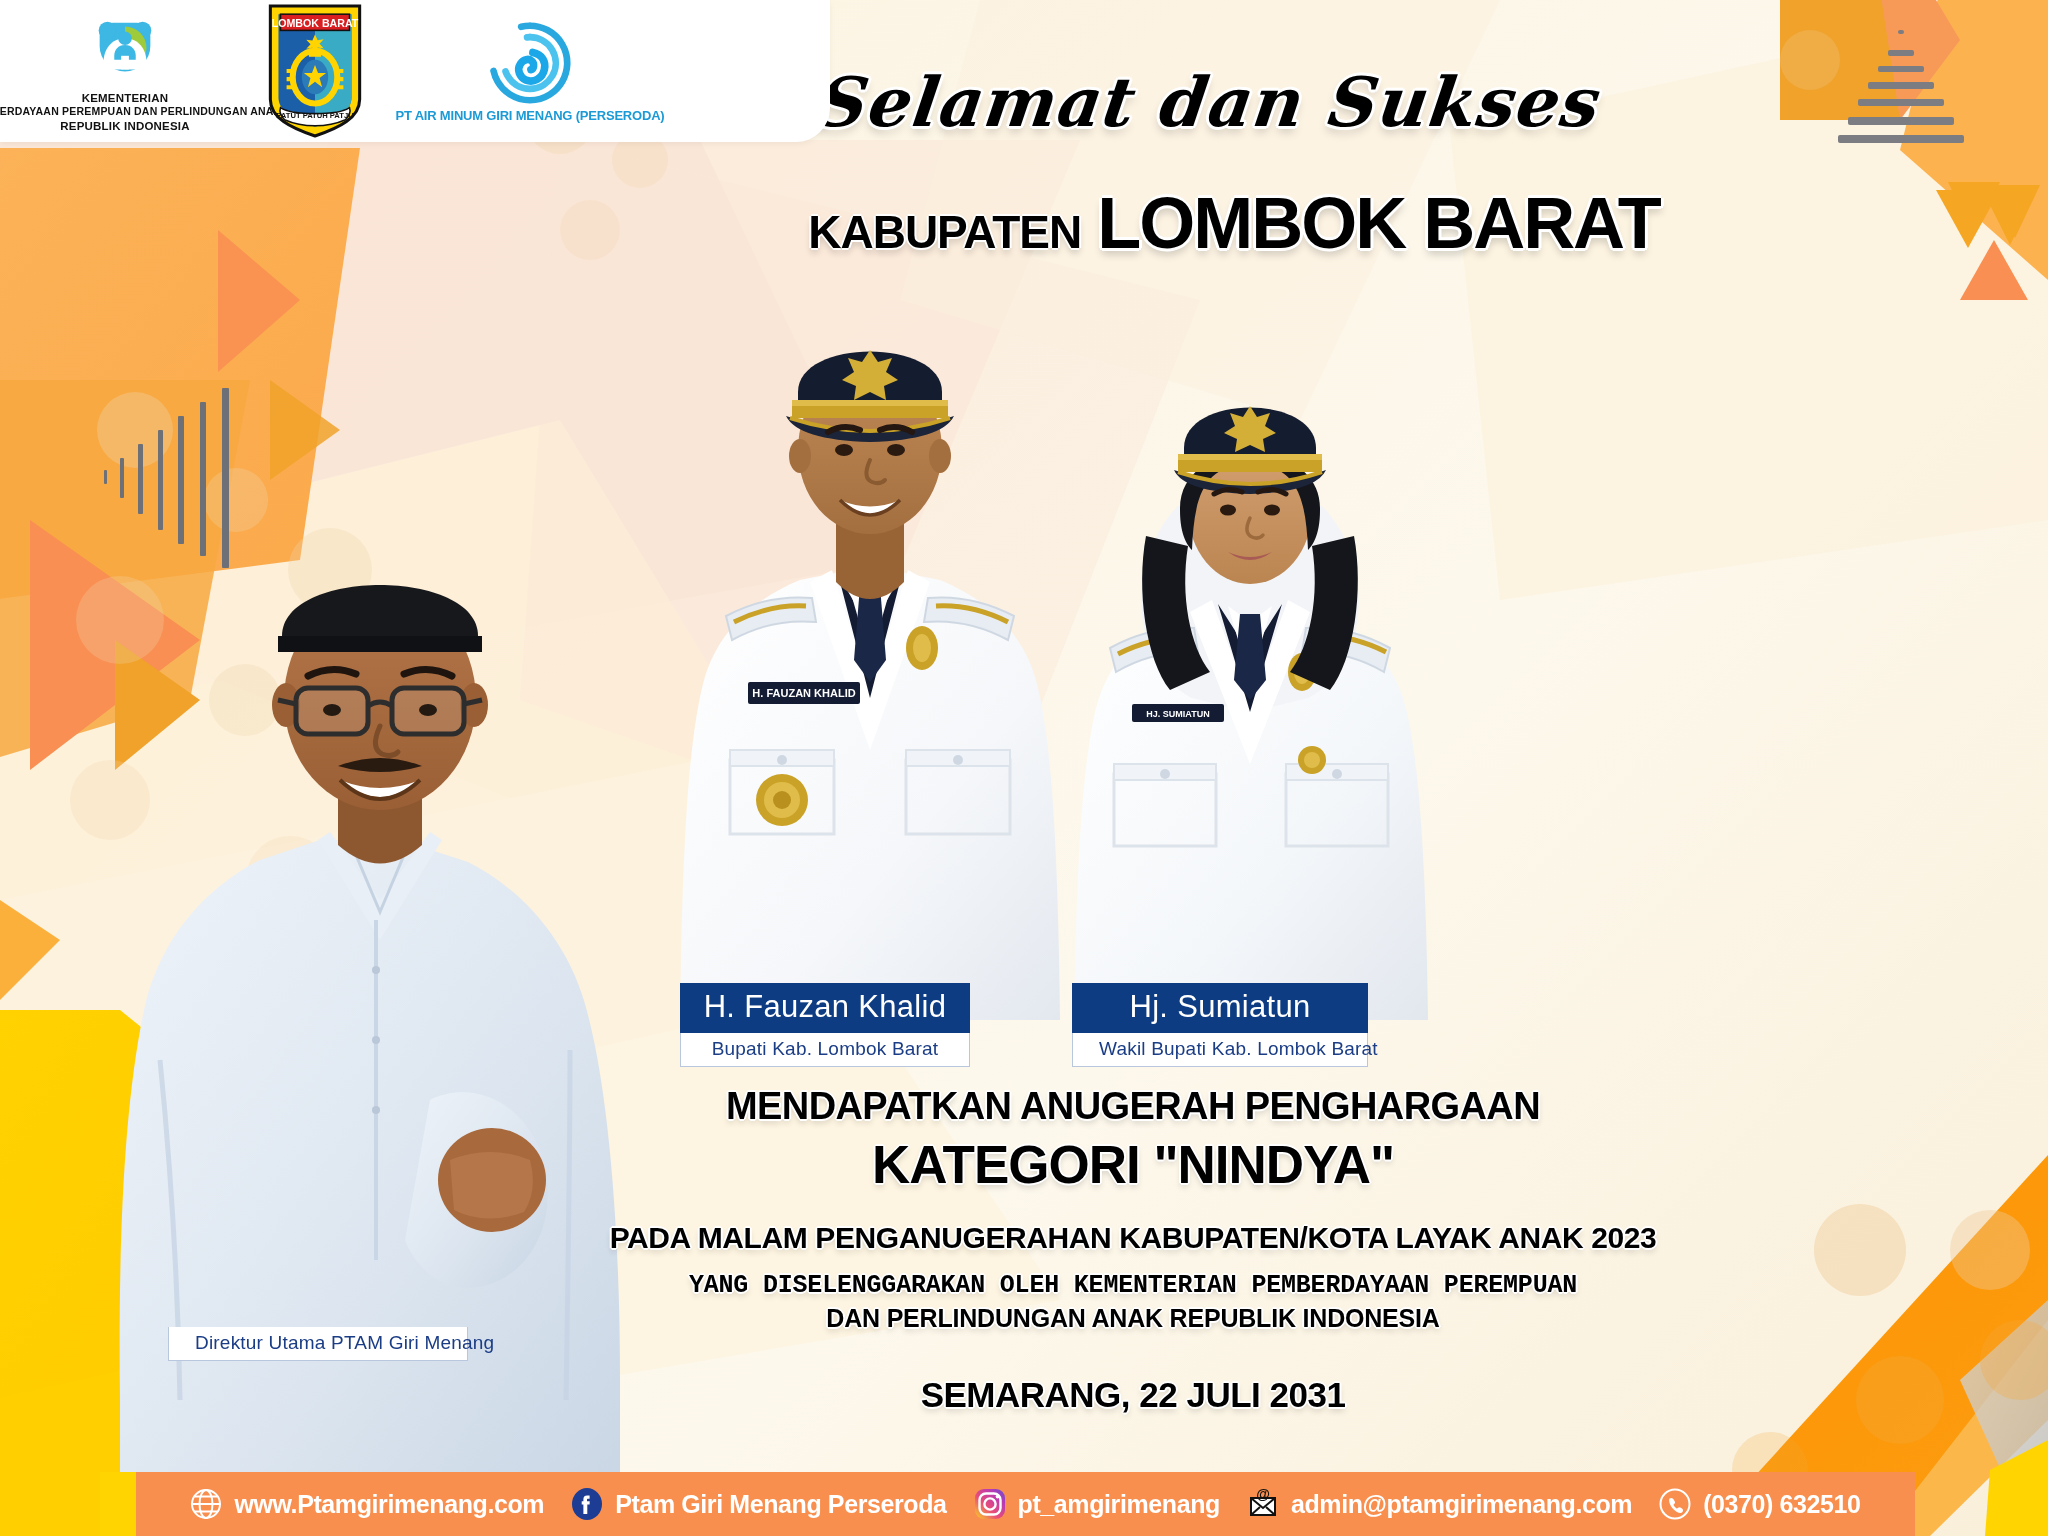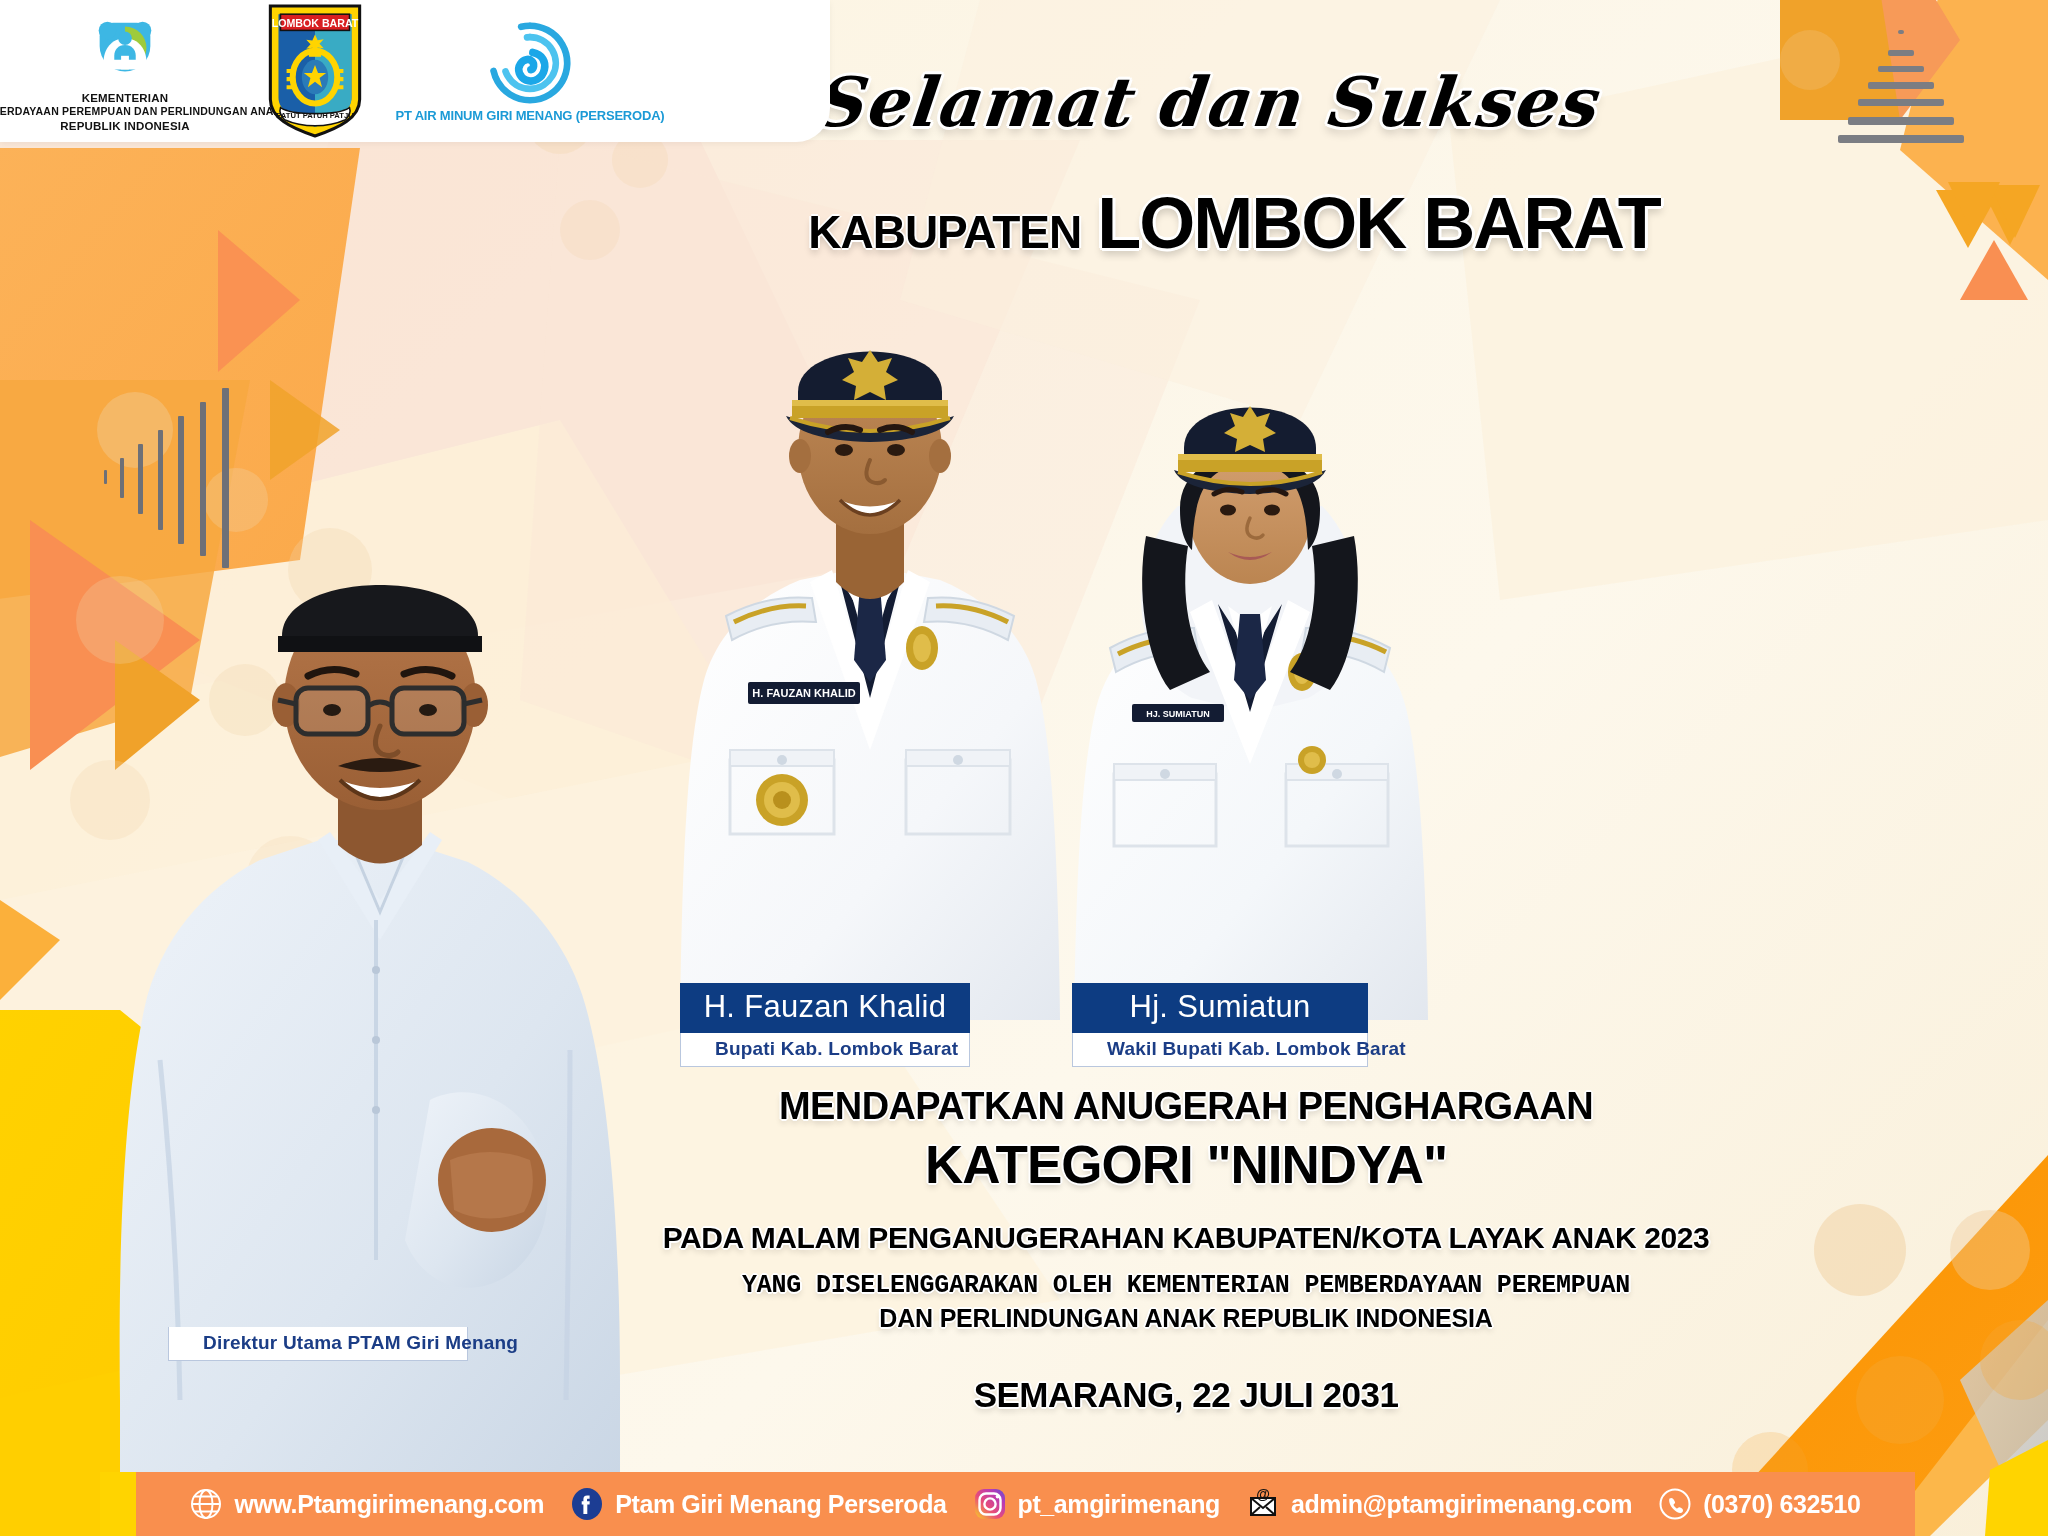--- a/index.html
+++ b/index.html
@@ -91,30 +91,30 @@
   .np-top {
     background:#0d3c82; color:#fff;
     text-align:center; font-weight:400;
     padding:6px 18px 8px;
     font-size:31px; letter-spacing:.3px;
     font-family:"Liberation Sans", sans-serif;
     white-space:nowrap;
   }
   .np-bot {
     background:#ffffff; color:#1b3d86;
-    text-align:center; font-weight:700;
-    padding:5px 34px 6px;
+    text-align:center; font-weight:400;
+    padding:5px 26px 6px;
     font-size:19px; letter-spacing:.2px;
     border:1px solid #b9c7de; border-top:none;
     font-family:"Liberation Sans", sans-serif;
     white-space:nowrap;
   }
 
   
-  #award-block { position:absolute; left:656px; top:1085px; width:1060px; text-align:center; z-index:30; }
+  #award-block { position:absolute; left:603px; top:1085px; width:1060px; text-align:center; z-index:30; }
   .ob { font-weight:800; color:#000;
        text-shadow:2px 0 0 #fff,-2px 0 0 #fff,0 2px 0 #fff,0 -2px 0 #fff,
                    1px 1px 0 #fff,-1px 1px 0 #fff,1px -1px 0 #fff,-1px -1px 0 #fff,
                    0 4px 6px rgba(0,0,0,.16);
        font-family:"Liberation Sans", sans-serif; white-space:nowrap;}
   #award-line1 { font-size:38px; letter-spacing:-.6px; }
   #award-line2 { font-size:53px; letter-spacing:-1px; margin-top:6px;}
   #award-line3 { font-size:30px; letter-spacing:-.4px; margin-top:26px;}
   #award-line4 { font-size:25px; letter-spacing:-.2px; margin-top:16px;font-family:Liberation Mono, monospace;}
   #award-line5 { font-size:25px; letter-spacing:-.2px; margin-top:4px;}

